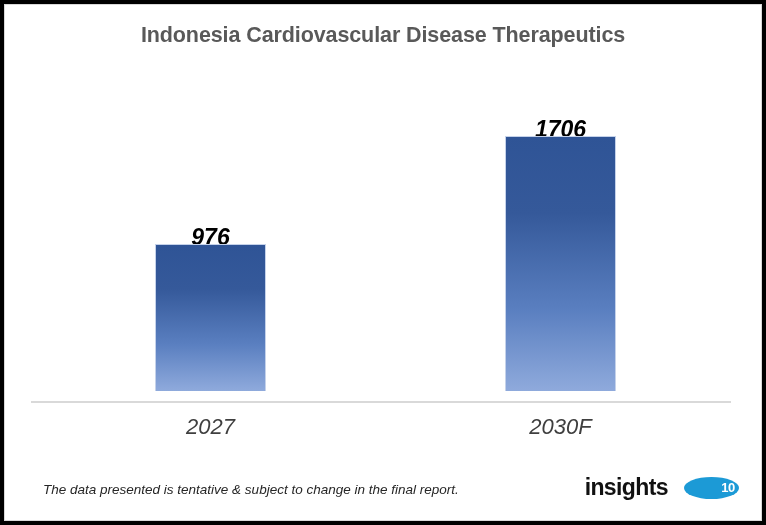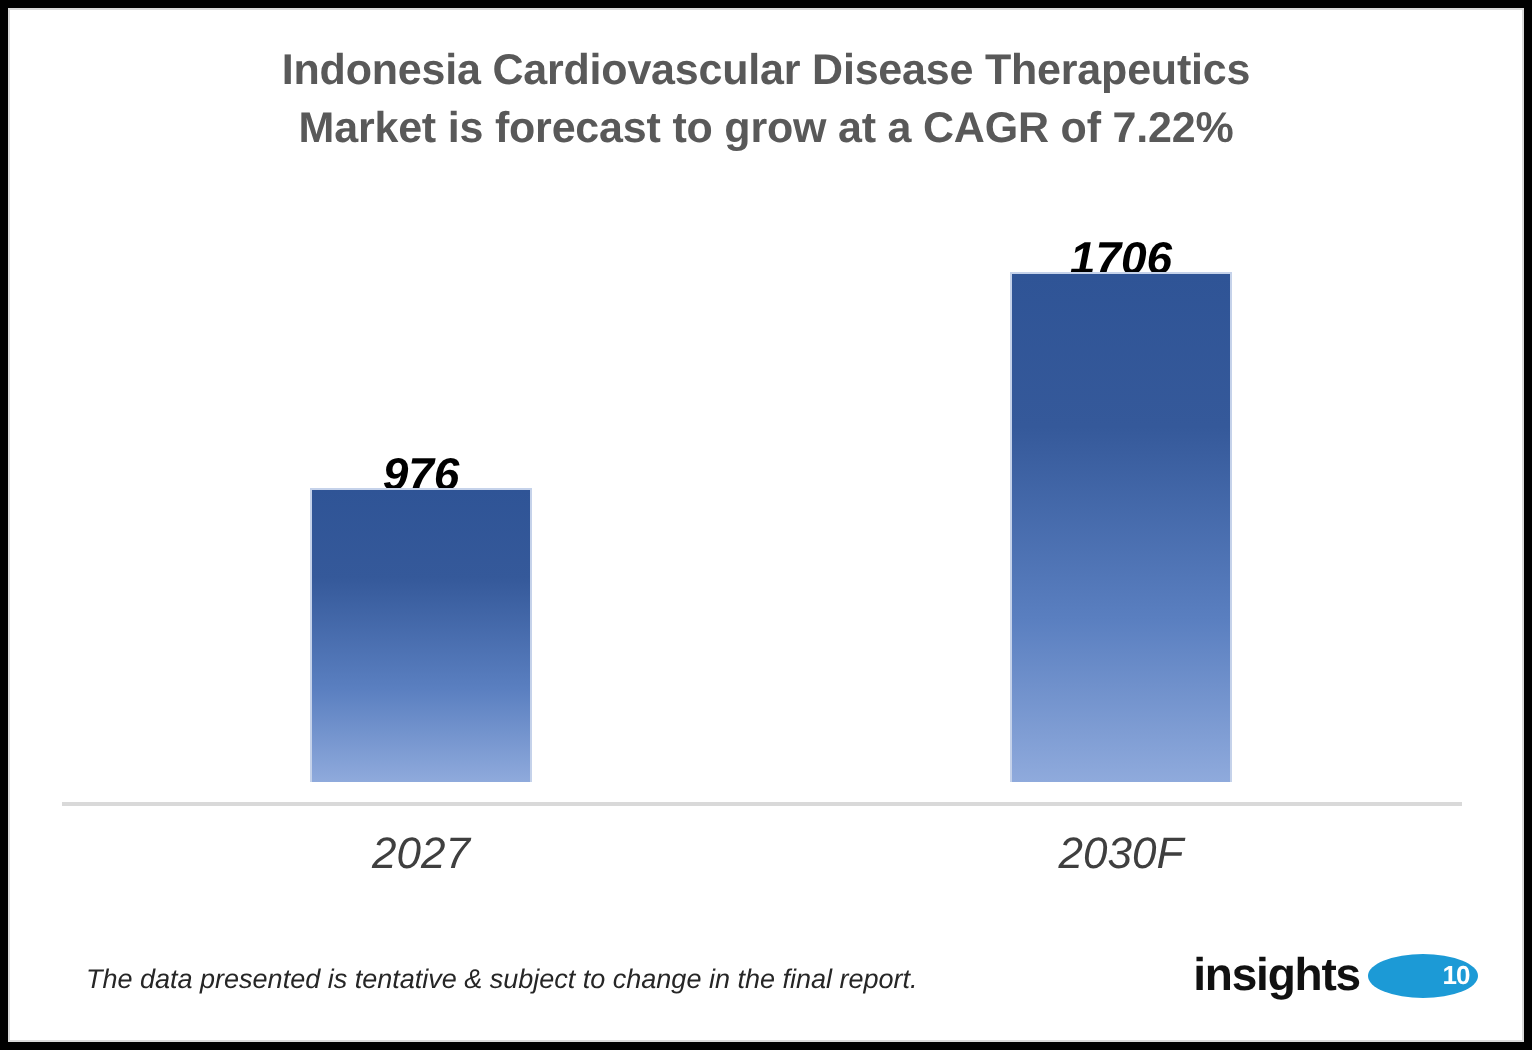--- a/index.html
+++ b/index.html
@@ -122,21 +122,21 @@
     line-height: 18px;
     white-space: nowrap;
   }
 
   #brand-logo {
     position: absolute;
     right: 22px;
     top: 470px;
     display: flex;
     align-items: center;
-    gap: 4px;
+    gap: 16px;
     text-align: center;
   }
   #brand-logo .brand-word {
     color: #111111;
     font-weight: bold;
     font-size: 23px;
     line-height: 25px;
     letter-spacing: -0.6px;
   }
   #brand-logo .brand-badge {
@@ -156,21 +156,20 @@
   }
 </style>
 </head>
 <body>
 
 <div id="chart-frame">
   <div id="chart-canvas">
 
     <div id="chart-title">
       <span class="title-line">Indonesia Cardiovascular Disease Therapeutics</span>
-      <span class="title-line">Market is forecast to grow at a CAGR of 7.22%</span>
     </div>
 
     <div id="plot-area">
 
       <div id="axis-line"></div>
 
       <div class="bar-group" style="left:150px; width:111px;">
         <div class="bar-value" style="top:219px;">976</div>
         <div class="bar" style="height:147px;"></div>
         <div class="bar-category">2027</div>

